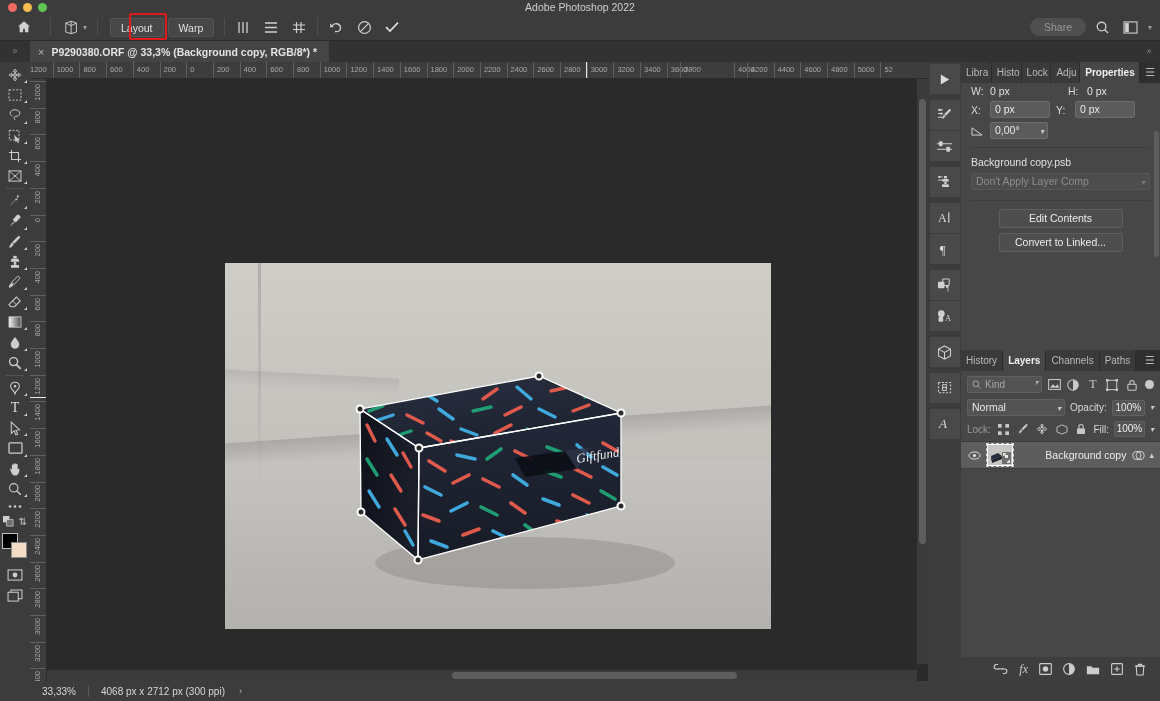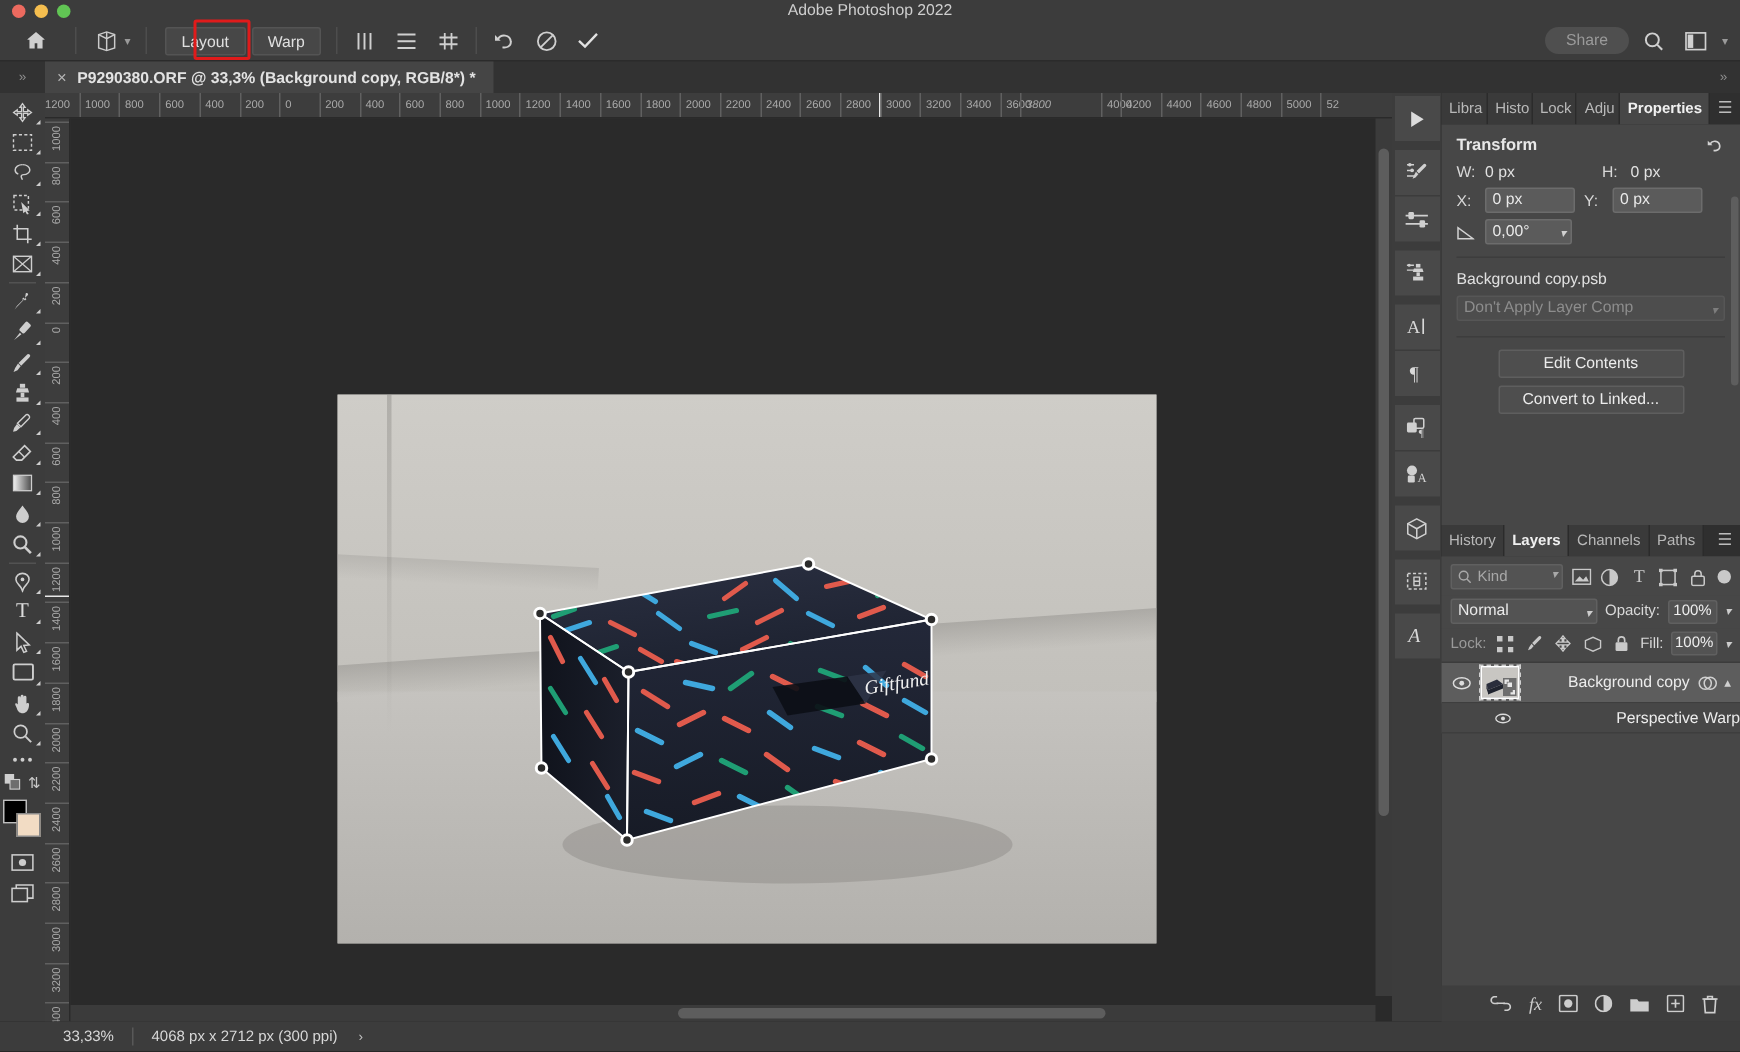--- a/index.html
+++ b/index.html
@@ -894,29 +894,20 @@
       <div class="ptab" style="width:31px">Libra</div>
       <div class="ptab" style="width:30px">Histo</div>
       <div class="ptab" style="width:30px">Lock</div>
       <div class="ptab" style="width:29px">Adju</div>
       <div class="ptab active">Properties</div>
       <div class="ptab-menu">☰</div>
     </div>
 
     <div class="panel-body" style="position:relative;height:267px;">
 
-      <div class="sec-title">
-        <span>Transform</span>
-        <span class="reset-ic">
-          <svg width="13" height="12" viewBox="0 0 14 13">
-              <path d="M3.4 5.2C5 2.6 9.6 2.8 10.2 6.4c.5 3-2.4 4.2-4.4 3.6" fill="none" stroke="#d2d2d2" stroke-width="1.2"></path>
-              <path d="M1.6 3v3.4h3.4z" fill="#d2d2d2"></path>
-            </svg>
-        </span>
-      </div>
 
       <div class="field-row">
         <span class="flabel">W:</span>
         <span class="fval" style="width:72px;">0 px</span>
         <span class="flabel">H:</span>
         <span class="fval">0 px</span>
       </div>
 
       <div class="field-row">
         <span class="flabel">X:</span>
@@ -1083,29 +1074,20 @@
             <svg width="13" height="11" viewBox="0 0 14 12">
                 <circle cx="5.2" cy="6" r="4.4" fill="none" stroke="#cfcfcf" stroke-width="1.1"></circle>
                 <circle cx="8.8" cy="6" r="4.4" fill="none" stroke="#cfcfcf" stroke-width="1.1"></circle>
               </svg>
           </span>
           <span style="font-size:9px;color:#cfcfcf;">▴</span>
         </span>
       </div>
 
 
-      <div class="subsub">
-        <span class="eye">
-          <svg width="12" height="8" viewBox="0 0 13 9">
-              <ellipse cx="6.5" cy="4.5" rx="5.4" ry="3.2" fill="none" stroke="#dcdcdc" stroke-width="1"></ellipse>
-              <circle cx="6.5" cy="4.5" r="1.5" fill="#dcdcdc"></circle>
-            </svg>
-        </span>
-        <span class="lname">Perspective Warp</span>
-      </div>
 
 
       <div class="lay-bottom">
         <span class="lb-ic">
           <svg width="15" height="10" viewBox="0 0 16 10">
               <path d="M6.2 5H3.6a2.4 2.4 0 0 1 0-4.8h1.8M9.8 5h2.6a2.4 2.4 0 0 1 0 4.8h-1.8" fill="none" stroke="#cdcdcd" stroke-width="1.2"></path>
               <path d="M5 4.8h6" stroke="#cdcdcd" stroke-width="1.2"></path>
             </svg>
         </span>
         <span class="lb-ic">

